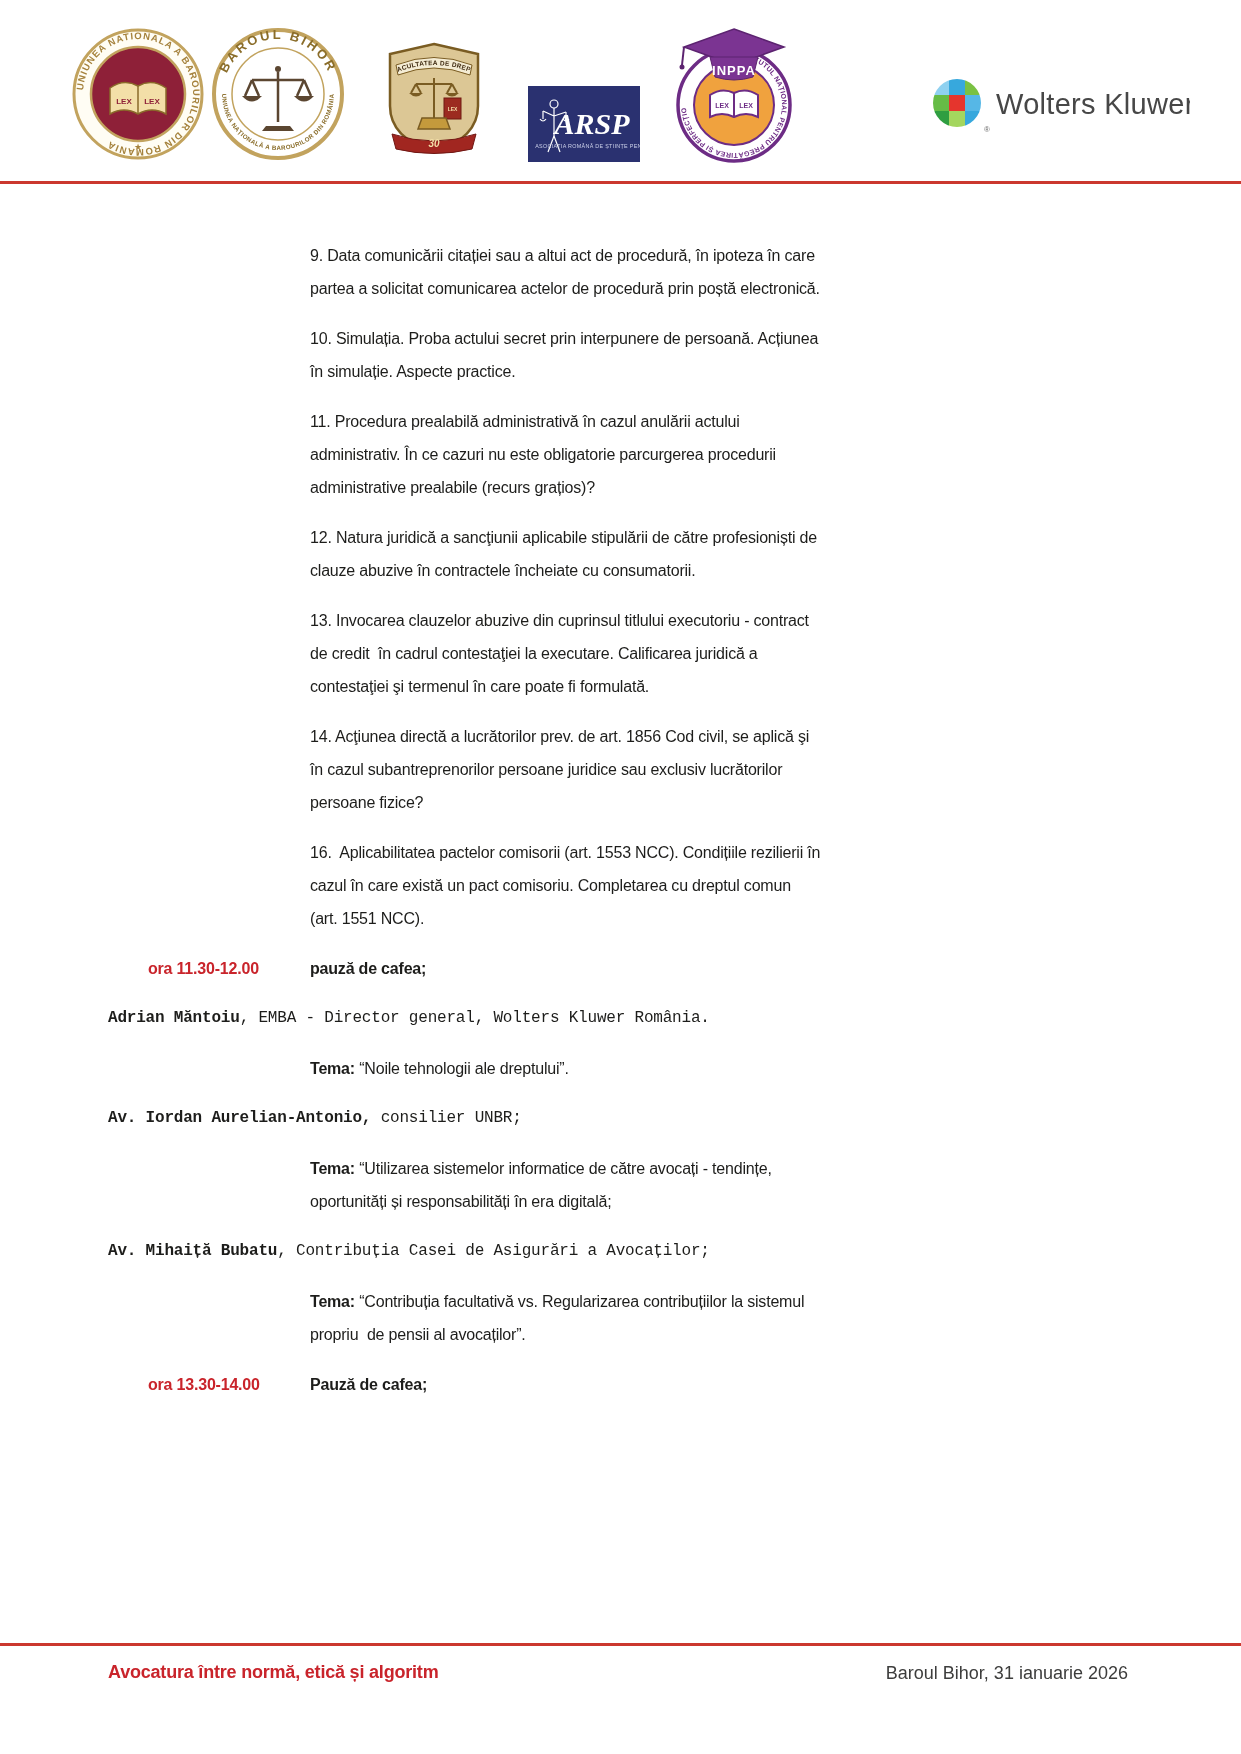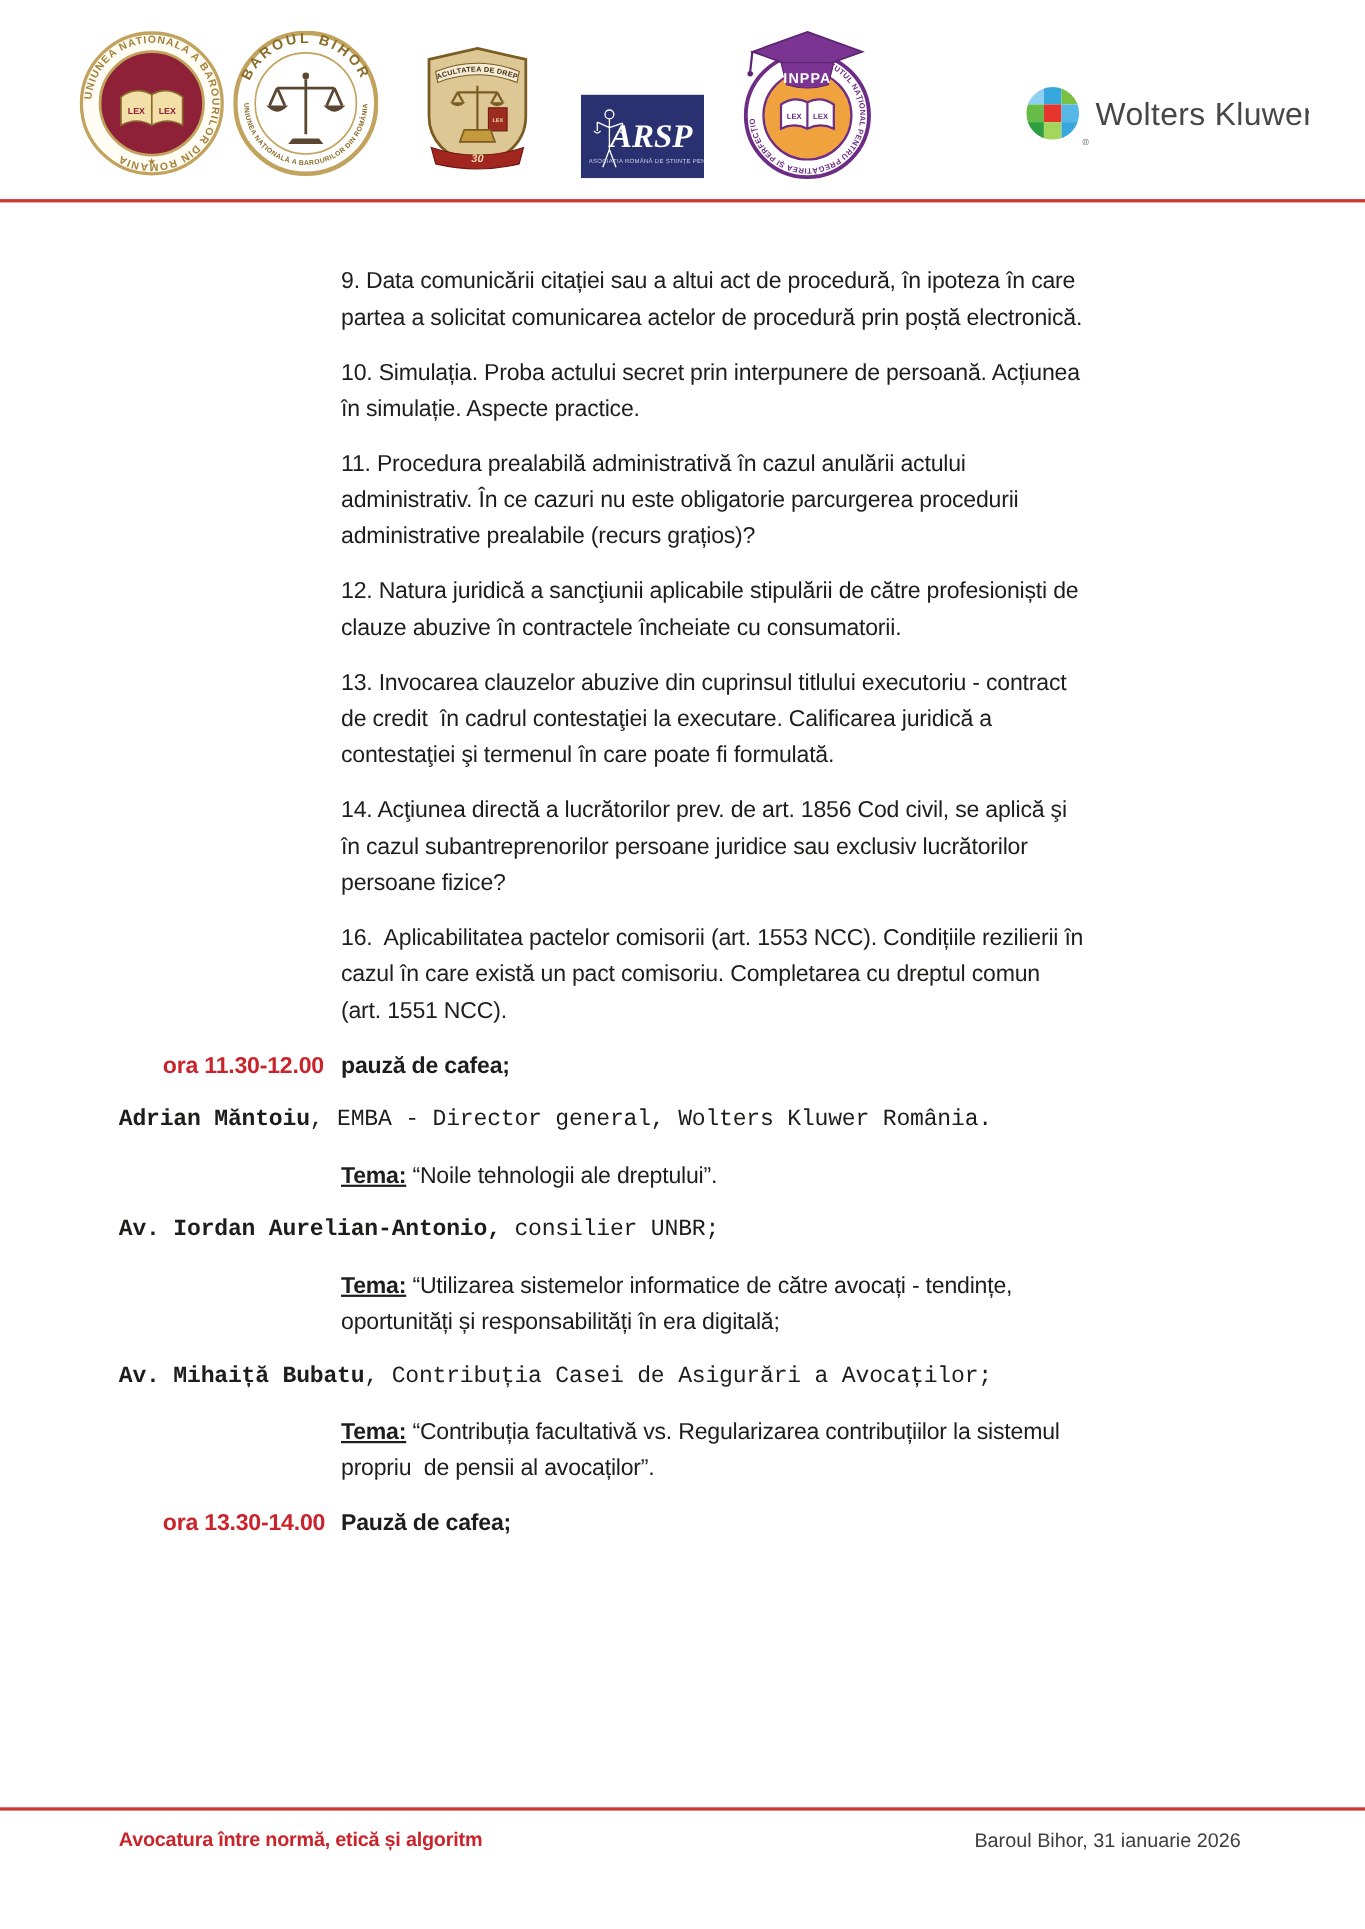--- a/index.html
+++ b/index.html
@@ -12,29 +12,29 @@
   #logo-bb{left:212px;top:28px;}
   #logo-fd{left:378px;top:34px;}
   #logo-arsp{left:528px;top:70px;margin-top:16px;}
   #logo-inppa{left:666px;top:25px;}
   #logo-wk{left:930px;top:72px;}
 
   .rule-top{position:absolute;left:0;right:0;top:181px;height:3px;background:#cb382e;}
   .rule-bottom{position:absolute;left:0;right:0;top:1643px;height:3px;background:#cb382e;}
 
   
-  .content{position:absolute;left:310px;top:239px;width:920px;font-size:21px;line-height:33px;letter-spacing:-0.2px;}
+  .content{position:absolute;left:310px;top:239px;width:920px;font-size:16px;line-height:33px;letter-spacing:-0.2px;}
   .content p{margin:0 0 17px 0;white-space:pre-wrap;}
   .row{position:relative;margin:0 0 17px 0;line-height:33px;}
   .row .time{position:absolute;left:-202px;top:0;color:#c9242b;font-weight:bold;white-space:nowrap;margin-left:40px;}
   .row .label{font-weight:bold;color:#1d1d1b;white-space:pre-wrap;}
   .row.red .label{color:#c9242b;}
   .fullbleed{margin-left:-202px !important;font-family:Liberation Mono, monospace;}
   .speaker b{font-weight:bold;}
-  .tema b{font-weight:bold;text-decoration:underline;}
+  .tema b{font-weight:bold;}
 
   
   .footer-title{position:absolute;left:108px;top:1662px;font-size:18px;font-weight:bold;color:#c9242b;letter-spacing:-0.2px;}
   .footer-date{position:absolute;right:113px;top:1663px;font-size:18px;color:#3d3d3c;}
 
   svg text{font-family:"Liberation Sans",sans-serif;}
   .serif-it{font-family:"Liberation Serif",serif;font-style:italic;font-weight:bold;}
 </style>
 </head>
 <body>

